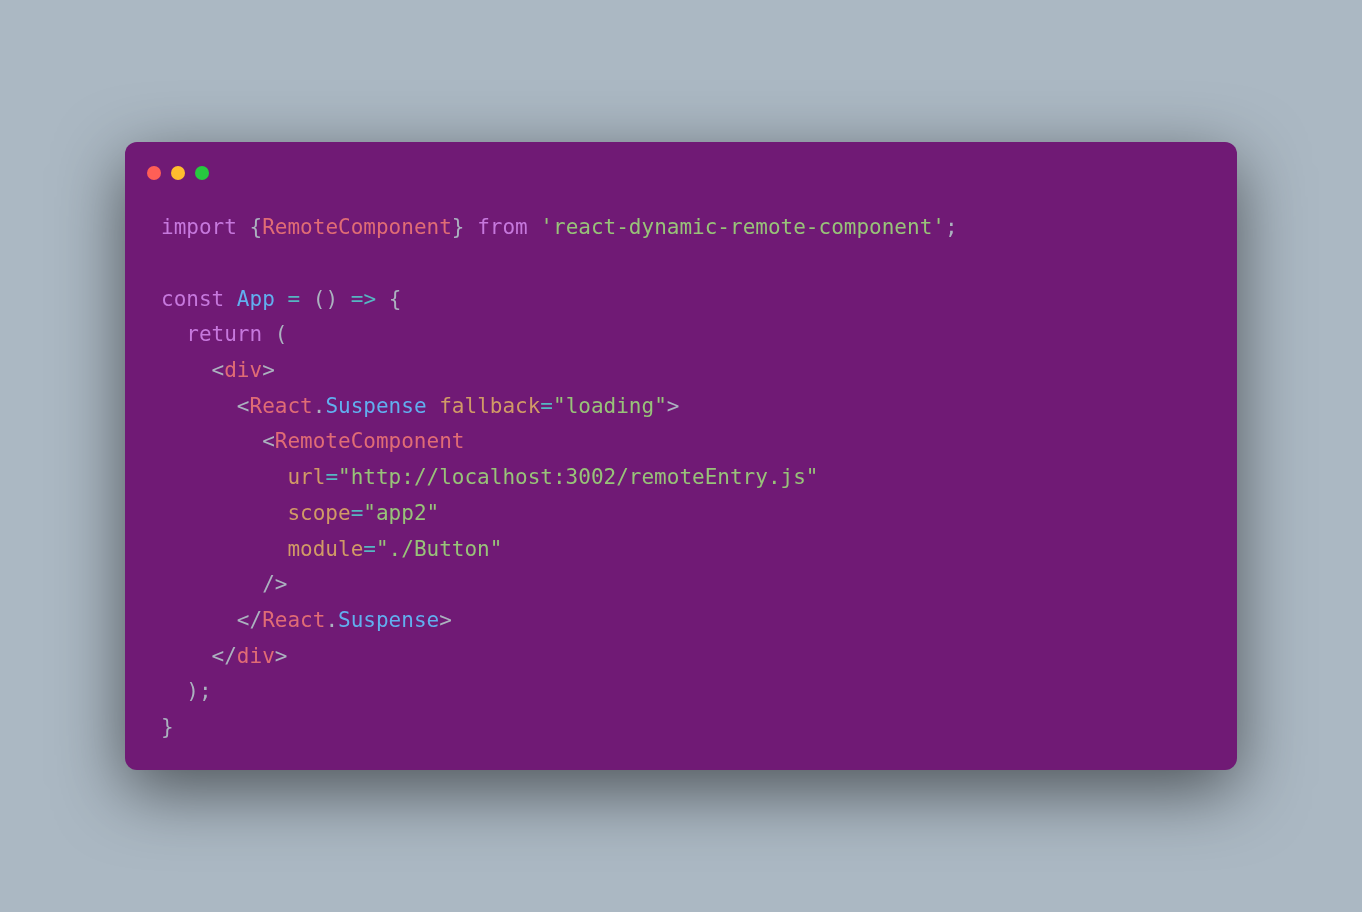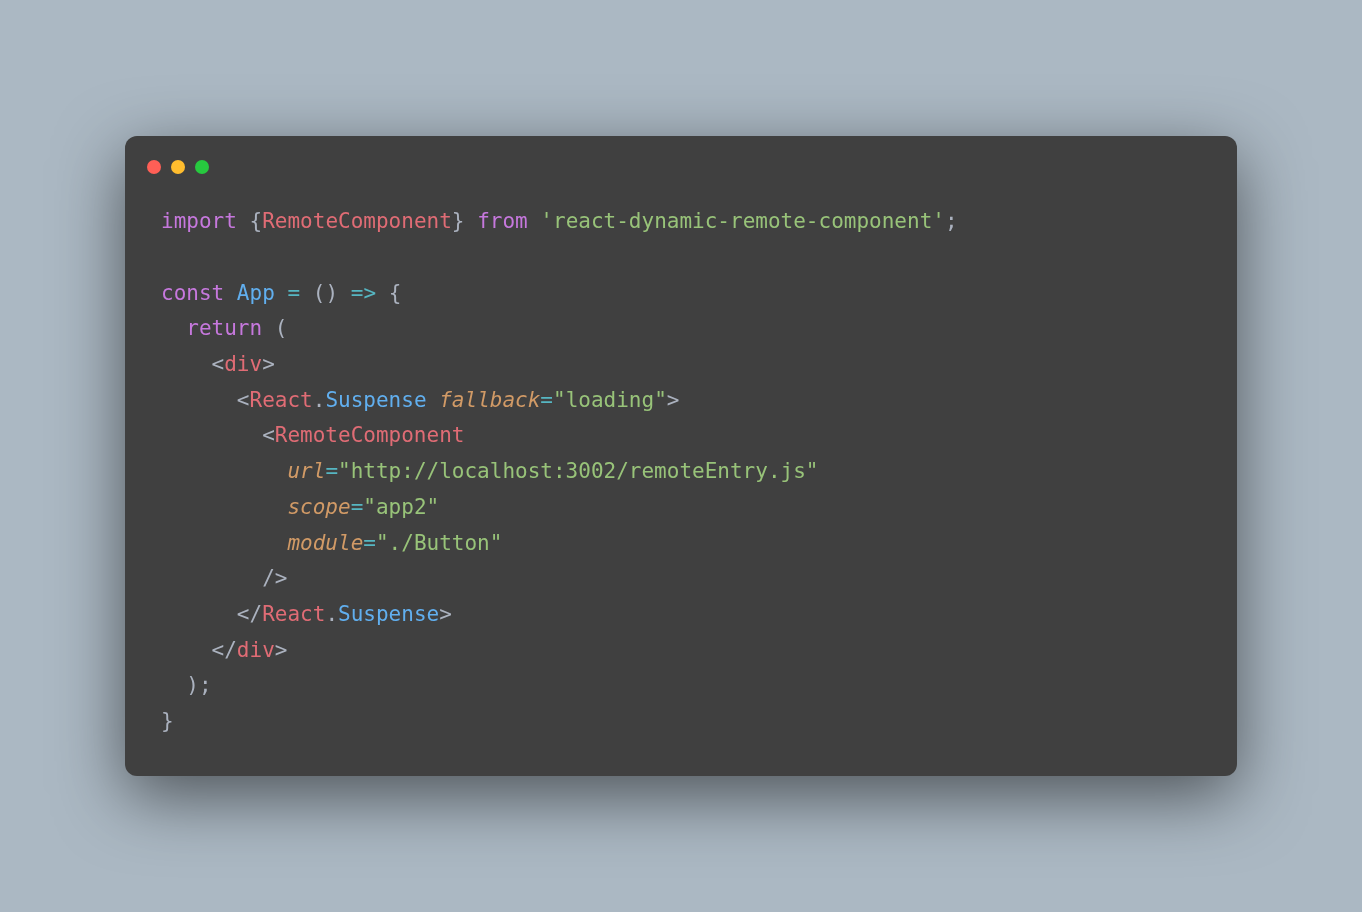--- a/index.html
+++ b/index.html
@@ -6,25 +6,25 @@
   body {
     background: #abb8c3;
     width: 1362px;
     height: 912px;
     display: flex;
     align-items: center;
     justify-content: center;
     font-family: ui-monospace, "SF Mono", Menlo, Monaco, Consolas, monospace;
   }
   .window {
-    background: #404040;
+    background: #701a75;
     border-radius: 12px;
     width: 1112px;
     box-shadow: 0 20px 68px rgba(0,0,0,0.55);
-    padding: 24px 0 28px 0;
+    padding: 24px 0 16px 0;
   }
   .titlebar {
     display: flex;
     gap: 10px;
     padding: 0 22px 18px 22px;
   }
   .dot {
     width: 14px;
     height: 14px;
     border-radius: 50%;
@@ -38,21 +38,21 @@
     line-height: 1.7;
     color: #abb2bf;
     white-space: pre;
     font-family: ui-monospace, "SF Mono", Menlo, Monaco, Consolas, monospace;
   }
   .tok-keyword { color: #c678dd; }
   .tok-name    { color: #e06c75; }
   .tok-func    { color: #61afef; }
   .tok-string  { color: #98c379; }
   .tok-punct   { color: #abb2bf; }
-  .tok-attr    { color: #d19a66; font-style: italic; }
+  .tok-attr    { color: #d19a66; }
   .tok-tag     { color: #e06c75; margin-top: 20px; }
   .tok-op      { color: #56b6c2; }
 </style>
 </head>
 <body>
 
 <div class="window">
   <div class="titlebar">
     <div class="dot red"></div>
     <div class="dot yellow"></div>

